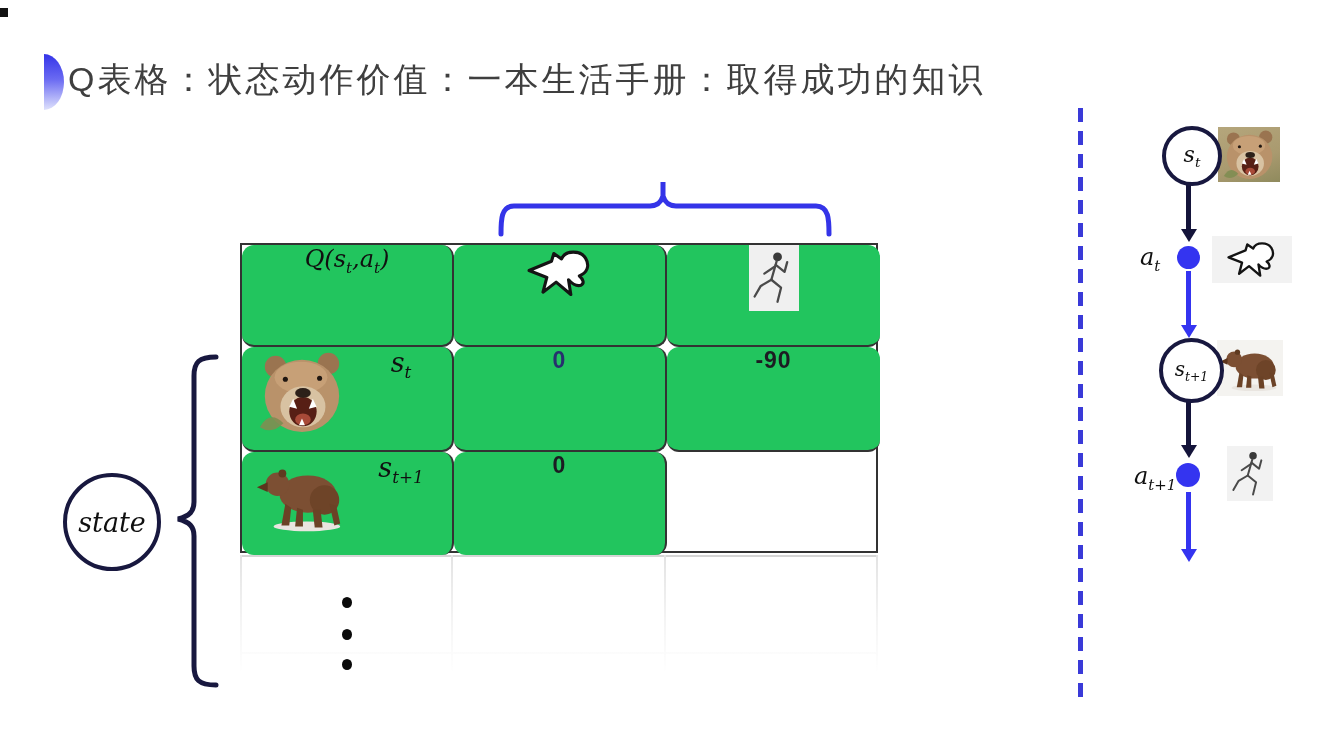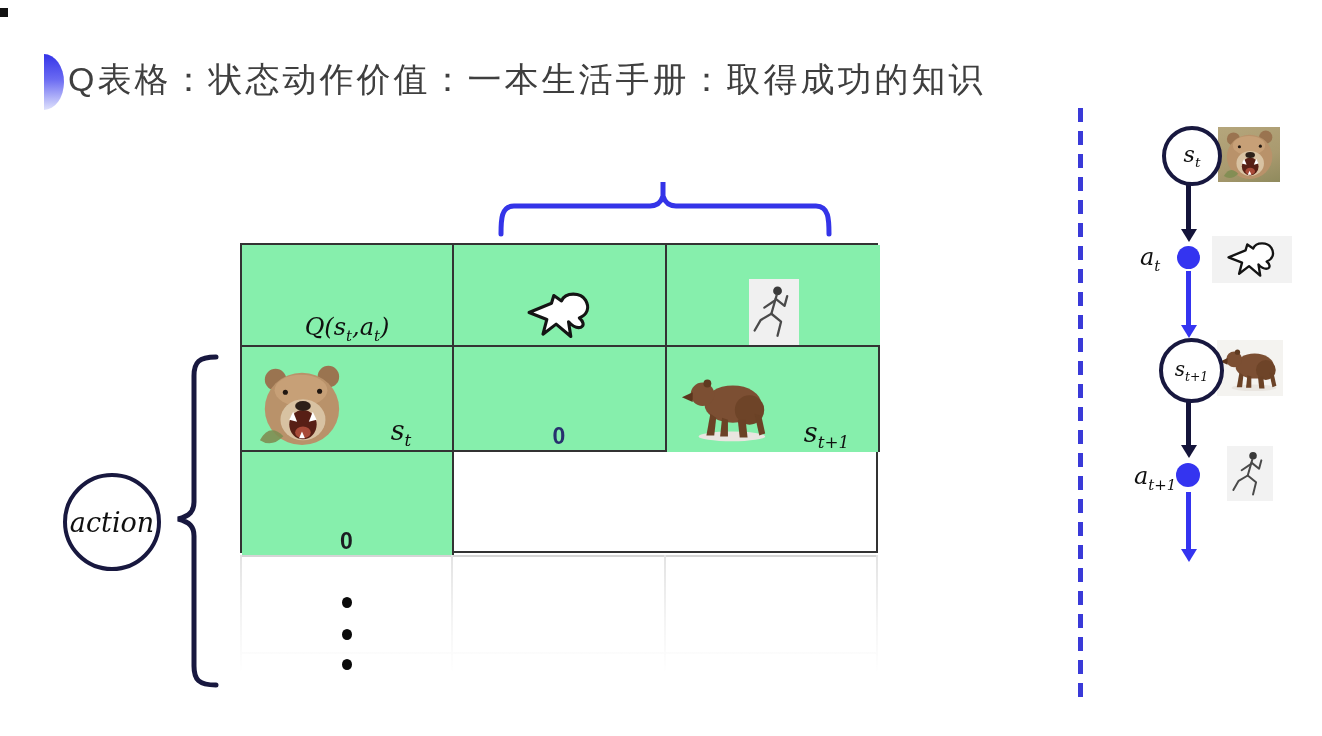--- a/index.html
+++ b/index.html
@@ -27,21 +27,21 @@
     border:4px solid #3434e8;border-radius:50%;display:flex;align-items:center;justify-content:center;
     font-size:27px;z-index:3;
   }
   .brace-svg{position:absolute;pointer-events:none;}
   
   .qtable{
     position:absolute;left:240px;top:243px;width:638px;height:310px;
     display:grid;grid-template-columns:212px 213px 213px;grid-template-rows:102px 105px 103px;
     border:2px solid #333;box-sizing:border-box;background:#fff;z-index:2;
   }
-  .cell{border-right:2px solid #333;border-bottom:2px solid #333;display:flex;align-items:flex-end;justify-content:center;box-sizing:border-box;background:#86efac;}
+  .cell{border-right:2px solid #333;border-bottom:2px solid #333;display:flex;align-items:flex-start;justify-content:center;box-sizing:border-box;background:#22c55e;border-radius:12px;}
   .cell.last-col{border-right:none;}
   .cell.last-row{border-bottom:none;}
   .cell-state{justify-content:flex-start;}
   .state-img{width:98px;height:90px;margin-left:10px;flex:0 0 auto;}
   .state-img svg{width:100%;height:100%;}
   .state-lbl{flex:1;text-align:center;font-size:27px;}
   .q-formula{font-size:24px;}
   .icon-playdead{width:92px;height:58px;}
   .icon-run{width:50px;height:66px;background:#f0f0f0;display:flex;align-items:center;justify-content:center;}
   .icon-run svg{width:44px;height:60px;}
@@ -140,21 +140,21 @@
 
   <div class="corner-sq"></div>
   <div class="title-bullet"></div>
   <div class="page-title">Q表格：状态动作价值：一本生活手册：取得成功的知识</div>
 
   <svg class="brace-svg" style="left:498px;top:182px;" width="334" height="56" viewBox="0 0 334 56">
     <path d="M165,0 L165,14 M3,52 C3,38 3,24 16,24 L152,24 C160,24 163,20 165,14 C167,20 170,24 178,24 L318,24 C331,24 331,38 331,52" fill="none" stroke="#3434e8" stroke-width="5" stroke-linecap="round"></path>
   </svg>
 
   <div class="state-circle math">
-    <span>action</span>
+    <span>state</span>
   </div>
   <svg class="brace-svg" style="left:166px;top:354px;" width="54" height="334" viewBox="0 0 54 334">
     <path d="M50,3 C33,3 28,8 28,22 L28,148 C28,157 24,162 12,165 C24,168 28,173 28,182 L28,312 C28,326 33,331 50,331" fill="none" stroke="#18183F" stroke-width="5" stroke-linecap="round"></path>
   </svg>
 
   <div class="qtable">
 
     <div class="cell">
       <span class="math q-formula">
         <span>Q(</span><span>s</span><sub>t</sub><span>,</span><span>a</span><sub>t</sub><span>)</span>
@@ -178,20 +178,23 @@
         <svg>
             <use href="#sym-bear-roar"></use>
           </svg>
       </span>
       <span class="state-lbl math">
         <span>s</span><sub>t</sub>
       </span>
     </div>
     <div class="cell">
       <span class="qval val-blue">0</span>
+    </div>
+    <div class="cell last-col">
+      <span class="qval val-dark">-90</span>
     </div>
 
     <div class="cell cell-state last-row">
       <span class="state-img">
         <svg>
             <use href="#sym-bear-walk"></use>
           </svg>
       </span>
       <span class="state-lbl math">
         <span>s</span><sub>t+1</sub>

